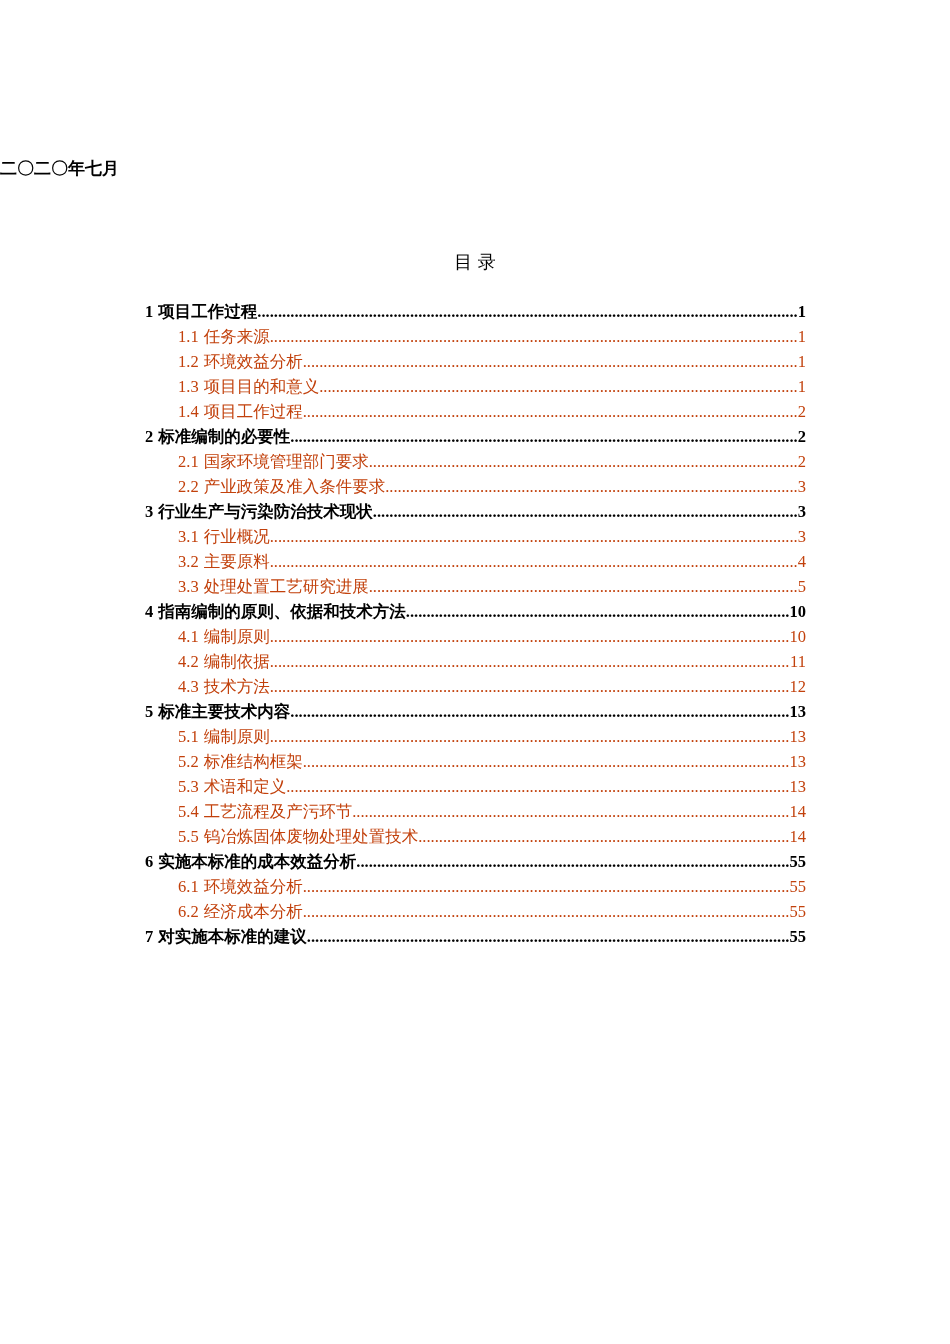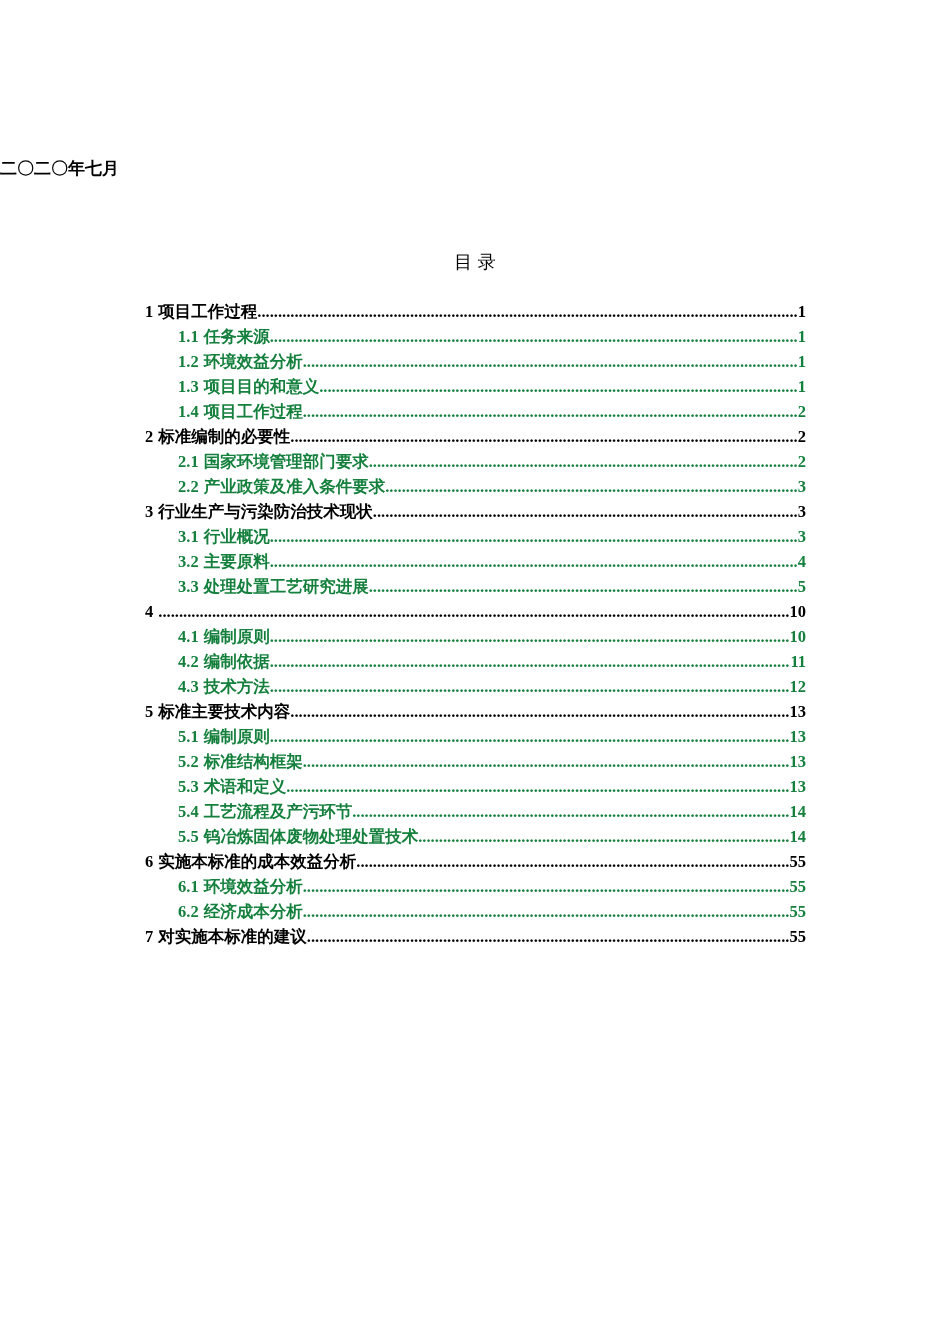--- a/index.html
+++ b/index.html
@@ -8,21 +8,21 @@
   .date-title { position: absolute; top: 152px; left: 0; width: 950px; text-align: left;
                 font-family: "DejaVu Sans", "Liberation Sans", sans-serif; font-weight: bold;
                 font-size: 17px; line-height: 32px; letter-spacing: 0px; }
   .toc-title { position: absolute; top: 250px; left: 0; width: 950px; text-align: center;
                font-family: "DejaVu Sans", "Liberation Sans", sans-serif;
                font-size: 18px; line-height: 24px; }
   .toc { position: absolute; top: 299px; left: 145px; width: 661px; }
   .toc-entry { display: flex; align-items: baseline; height: 25px; line-height: 25px; font-size: 16.5px;
                white-space: nowrap; overflow: hidden; }
   .toc-entry.l1 { font-weight: bold; padding-left: 0; }
-  .toc-entry.l2 { font-weight: bold; padding-left: 33px; color: #15803d; }
+  .toc-entry.l2 { font-weight: normal; padding-left: 33px; color: #c2410c; }
   .toc-entry .num { margin-right: 5px; }
   .toc-entry .label { }
   .toc-entry .leader { flex: 1 1 auto; overflow: hidden; white-space: nowrap; }
   .toc-entry .leader::after { content: "........................................................................................................................................................................................................................................................"; }
   .toc-entry .page { flex: 0 0 auto; text-align: right; }
 </style>
 </head>
 <body>
 
 <div class="date-title">二〇二〇年七月</div>
@@ -96,20 +96,21 @@
       <span class="page">4</span>
     </div>
     <div class="toc-entry l2">
       <span class="num">3.3</span>
       <span class="label">处理处置工艺研究进展</span>
       <span class="leader"></span>
       <span class="page">5</span>
     </div>
     <div class="toc-entry l1">
       <span class="num">4</span>
+      <span class="label">指南编制的原则、依据和技术方法</span>
       <span class="leader"></span>
       <span class="page">10</span>
     </div>
     <div class="toc-entry l2">
       <span class="num">4.1</span>
       <span class="label">编制原则</span>
       <span class="leader"></span>
       <span class="page">10</span>
     </div>
     <div class="toc-entry l2">

